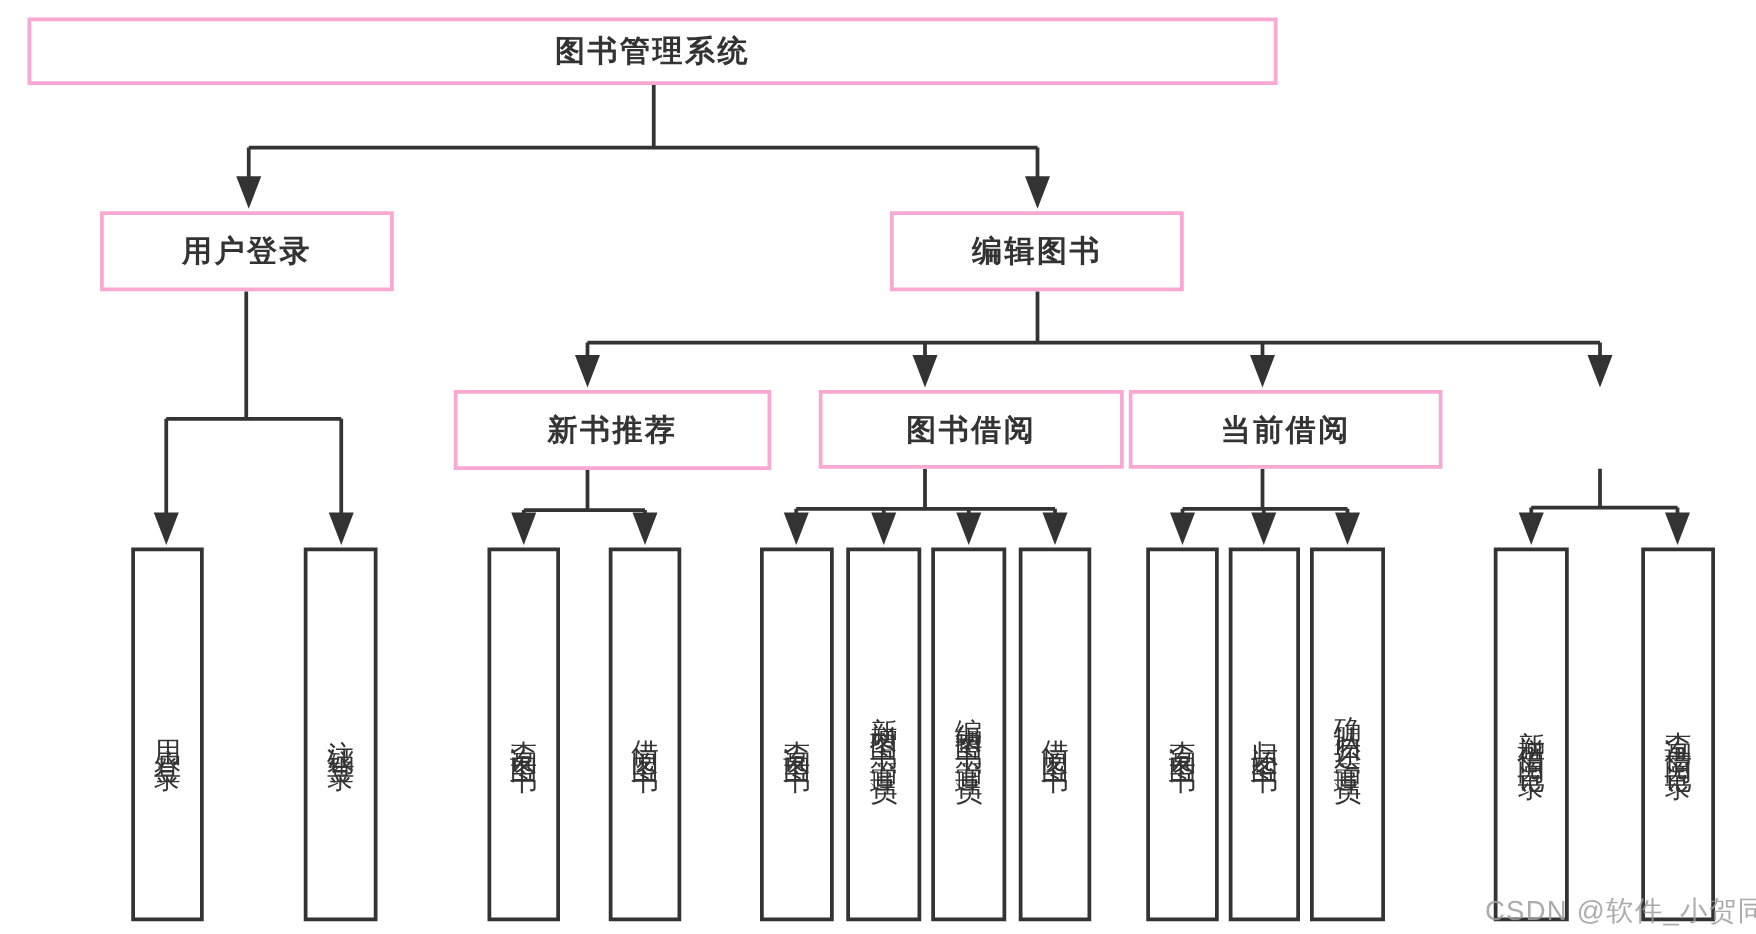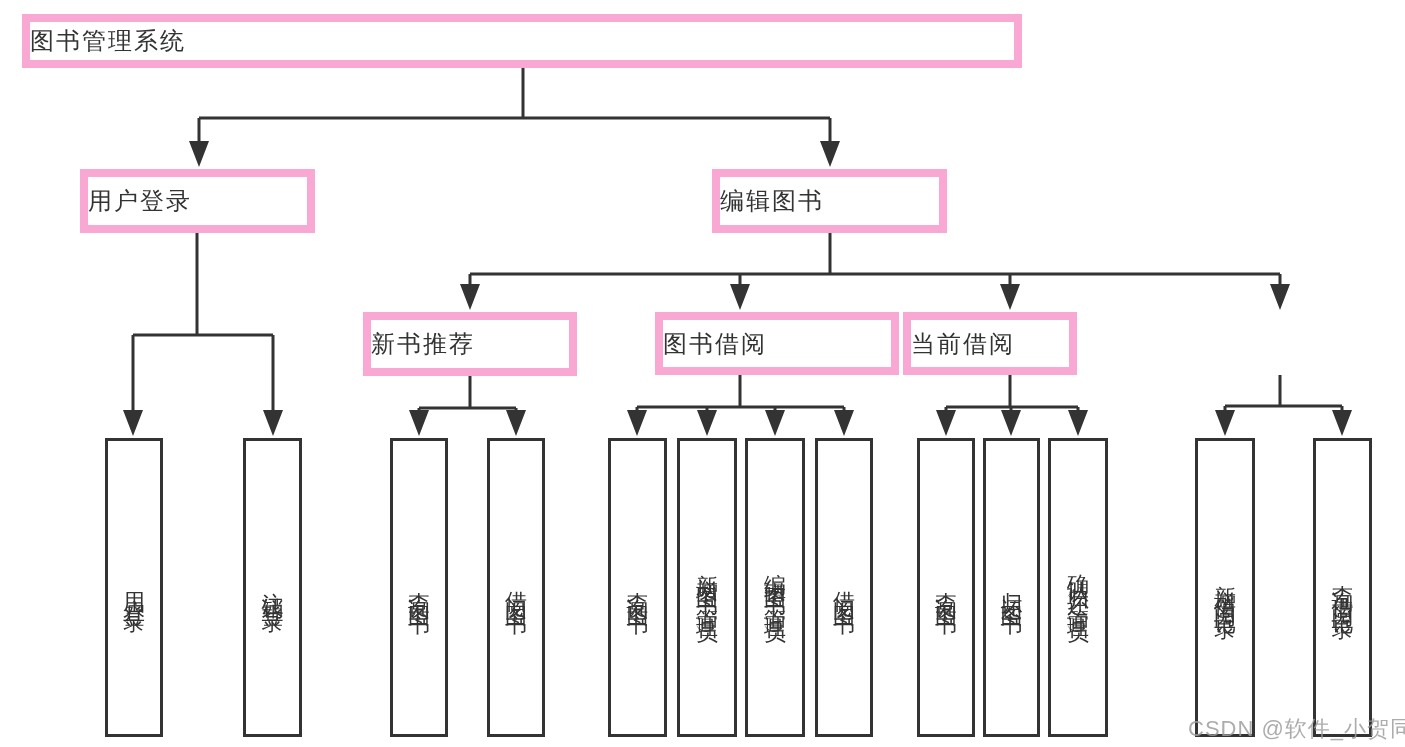--- a/index.html
+++ b/index.html
@@ -4,23 +4,23 @@
 <style>
   html,body { margin:0; padding:0; background:#ffffff; }
   #stage {
     position:relative; width:1405px; height:747px; background:#ffffff;
     font-family:"Liberation Sans","DejaVu Sans",sans-serif;
     color:#333333; overflow:hidden;
   }
   #wires { position:absolute; left:0; top:0; width:1405px; height:747px; }
   .hbox {
     position:absolute; box-sizing:border-box;
-    border:8px solid #f9a8d4; background:#ffffff;
-    display:flex; align-items:center; 
-    font-size:24px; letter-spacing:2px; white-space:nowrap;
+    border:3px solid #f9a8d4; background:#ffffff;
+    display:flex; align-items:center; justify-content:center;
+    font-size:24px; letter-spacing:2px; white-space:nowrap;font-weight:bold;
   }
   .vbox {
     position:absolute; top:438px; height:299px; box-sizing:border-box;
     border:3px solid #333333; background:#ffffff;
     display:flex; align-items:center; justify-content:center;
   }
   .vtext {
     writing-mode:vertical-rl; text-orientation:mixed;
     font-size:22px; letter-spacing:7px; line-height:1;
   }
@@ -77,27 +77,27 @@
     <span>图书管理系统</span>
   </div>
 
   <div class="hbox" style="left:80px;top:169px;width:235px;height:64px">
     <span>用户登录</span>
   </div>
   <div class="hbox" style="left:712px;top:169px;width:235px;height:64px">
     <span>编辑图书</span>
   </div>
 
-  <div class="hbox" style="left:363px;top:312px;width:214px;height:64px">
+  <div class="hbox" style="left:363px;top:312px;width:254px;height:64px">
     <span>新书推荐</span>
   </div>
   <div class="hbox" style="left:655px;top:312px;width:244px;height:63px">
     <span>图书借阅</span>
   </div>
-  <div class="hbox" style="left:903px;top:312px;width:174px;height:63px">
+  <div class="hbox" style="left:903px;top:312px;width:251px;height:63px">
     <span>当前借阅</span>
   </div>
 
   <div class="vbox" style="left:105px;width:58px">
     <span class="vtext">用户登录</span>
   </div>
   <div class="vbox" style="left:243px;width:59px">
     <span class="vtext">注销登录</span>
   </div>
 

